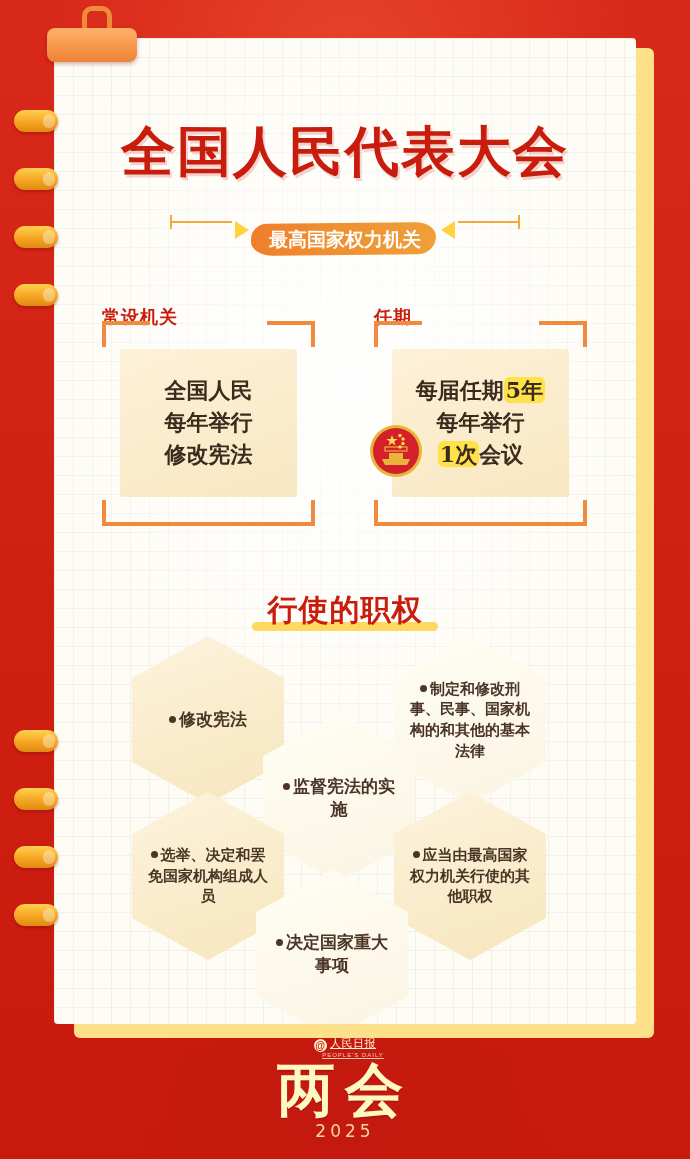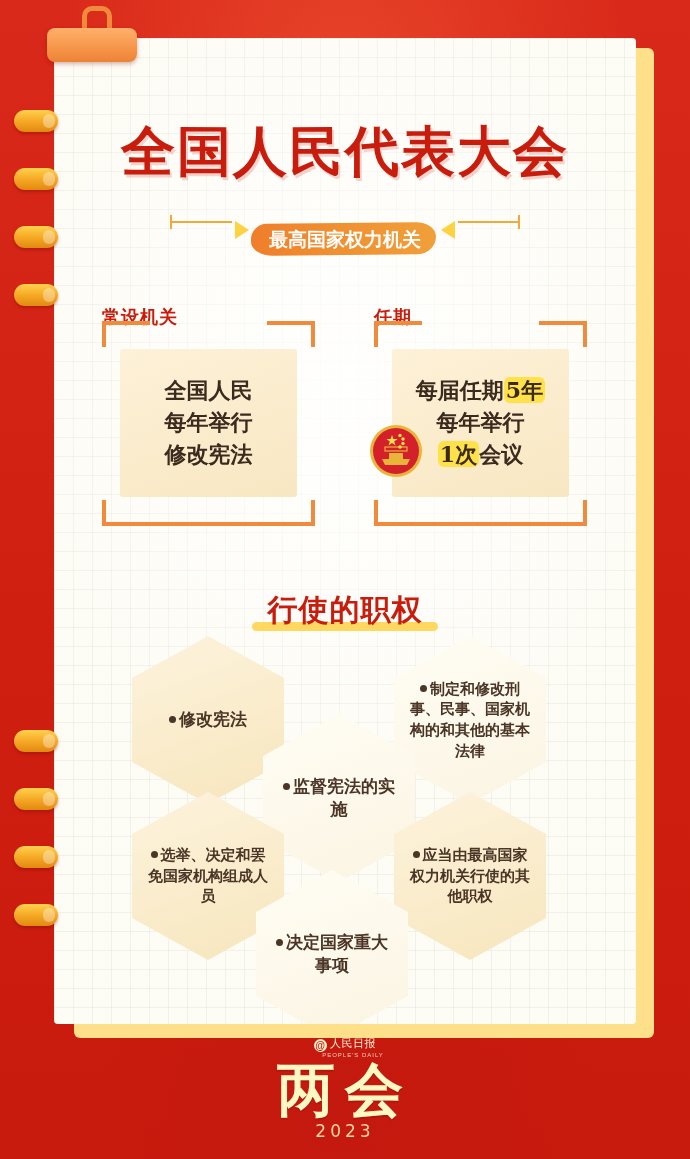--- a/index.html
+++ b/index.html
@@ -337,20 +337,21 @@
     width: 690px;
     text-align: center;
     z-index: 6;
   }
   .footer .badge {
     display: inline-block;
     font-size: 11px;
     color: #fff3d6;
     letter-spacing: 0.5px;
     margin-bottom: 2px;
+    text-decoration: underline;
   }
   .footer .badge .at {
     display: inline-block;
     width: 13px;
     height: 13px;
     line-height: 13px;
     border-radius: 50%;
     background: #fff0cc;
     color: #c81c0c;
     font-size: 10px;
@@ -511,14 +512,14 @@
 
   </div>
 </div>
 
 <div class="footer">
   <div class="badge">
     <span class="at">@</span><span>人民日报</span>
     <span class="sub">PEOPLE'S DAILY</span>
   </div>
   <div class="big">两会</div>
-  <div class="year">2023</div>
+  <div class="year">2025</div>
 </div>
 
 </body></html>

